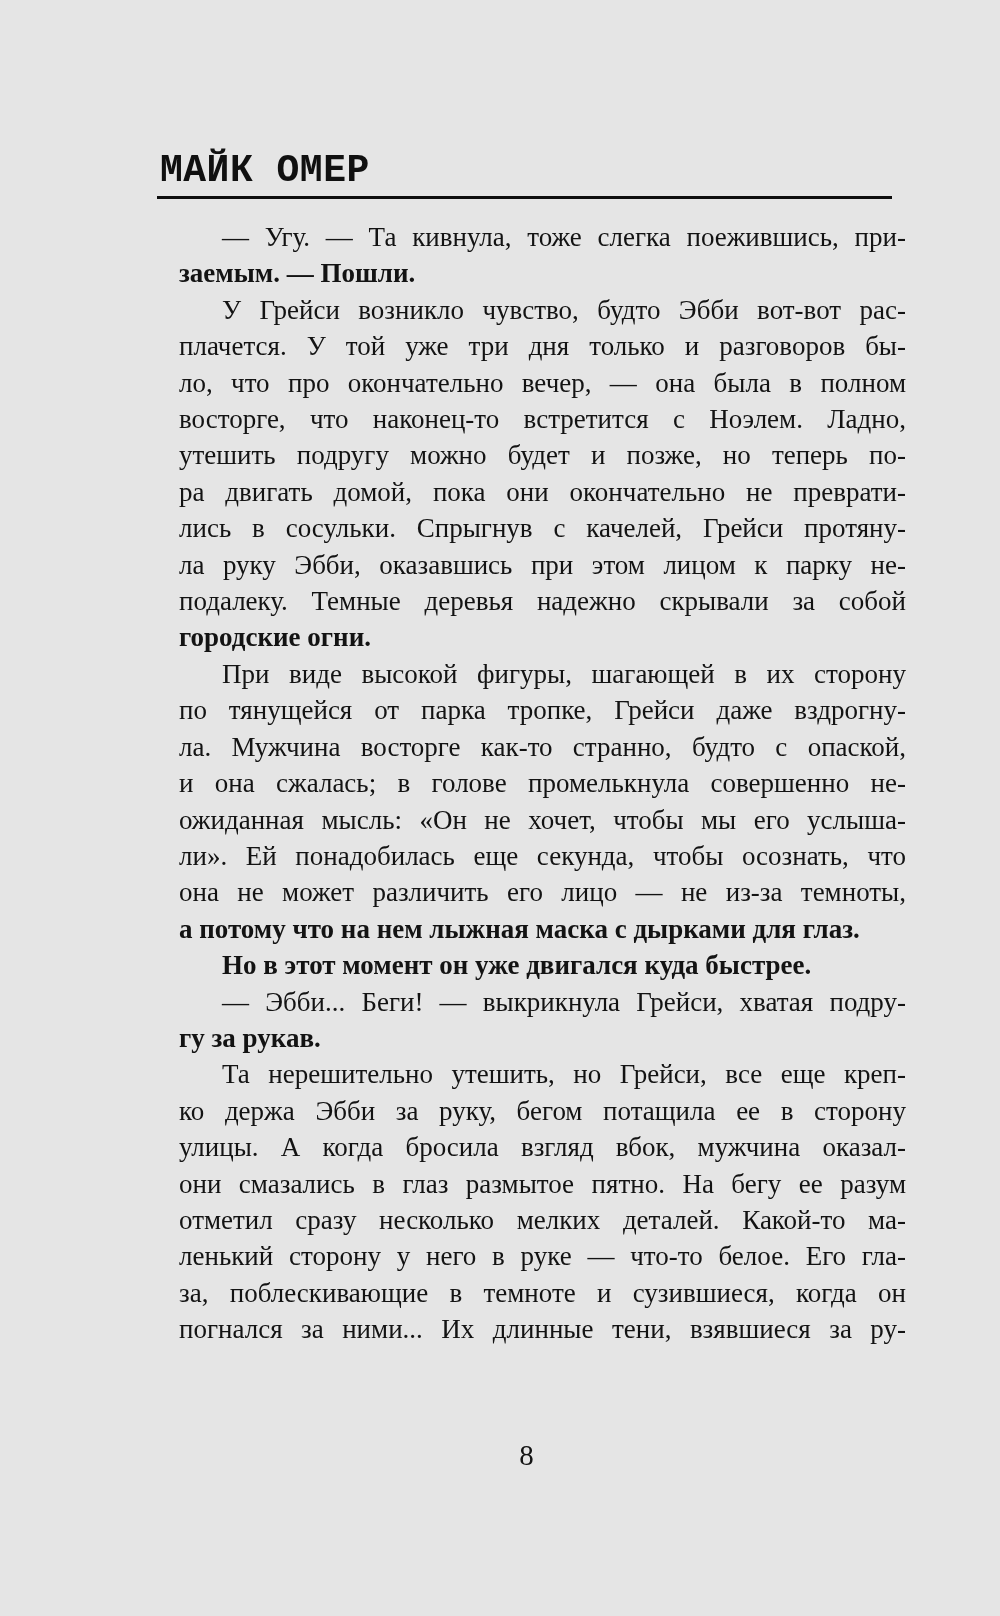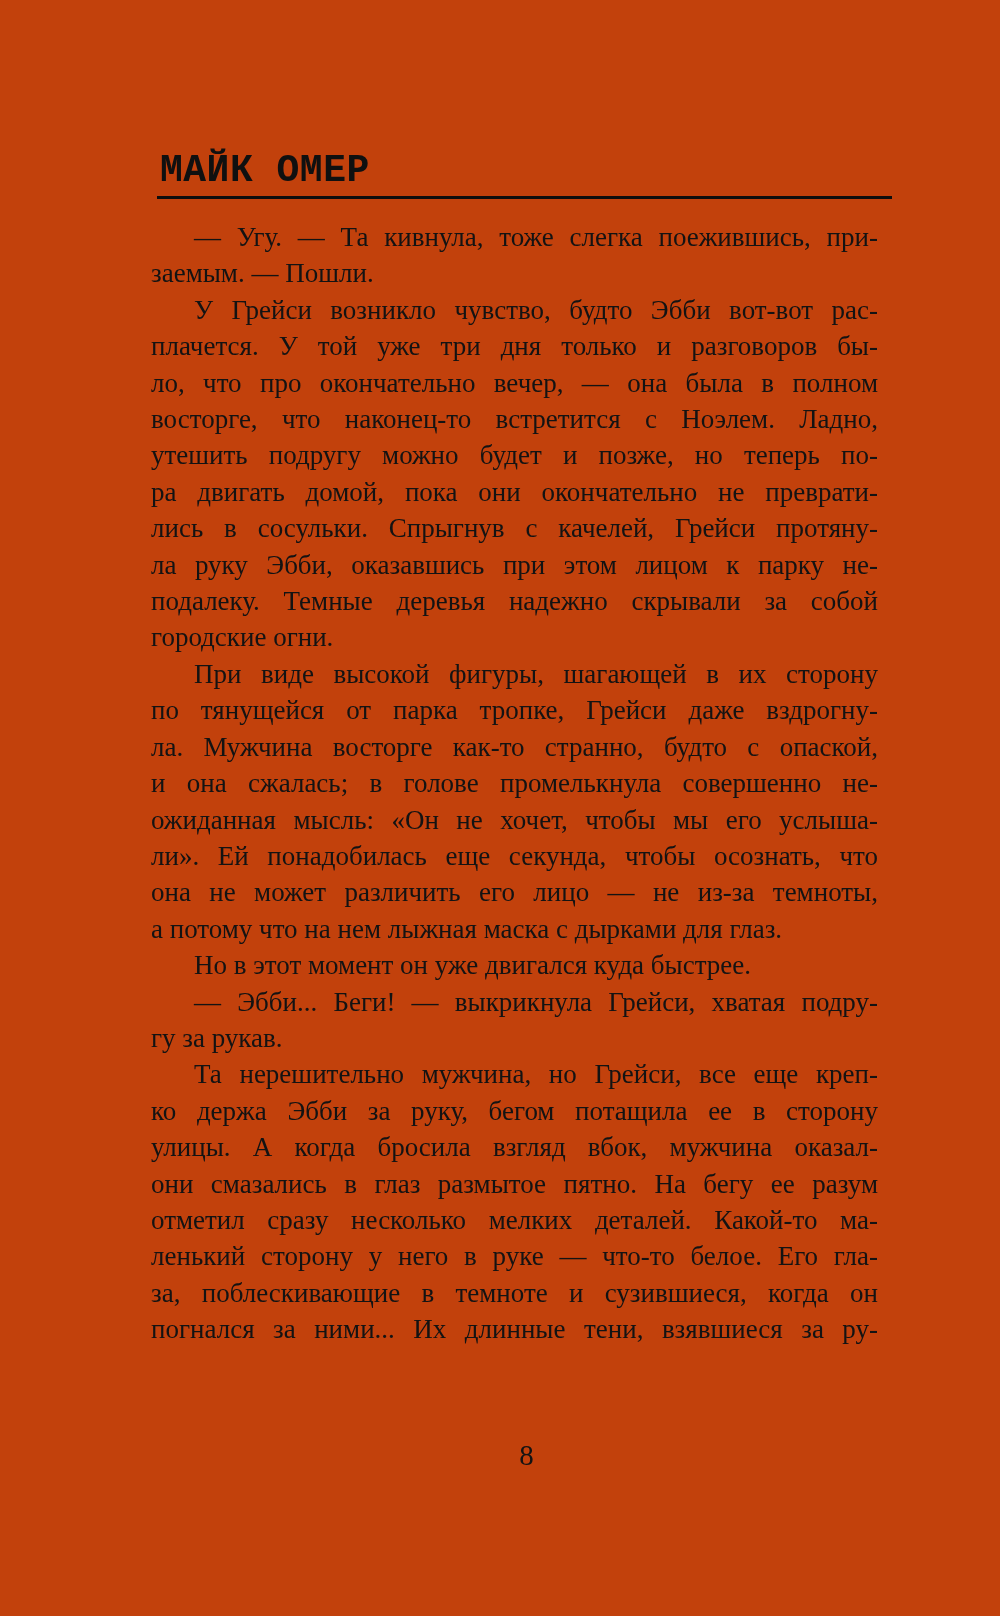--- a/index.html
+++ b/index.html
@@ -4,21 +4,21 @@
 <style>
   html, body {
     margin: 0;
     padding: 0;
     background: #ffffff;
   }
   .page {
     position: relative;
     width: 1000px;
     height: 1616px;
-    background: #c2410c;
+    background: #e5e5e5;
     color: #131313;
     overflow: hidden;
   }
   .running-head {
     position: absolute;
     left: 160px;
     top: 152px;
     width: 732px;
   }
   .running-head .author {
@@ -33,35 +33,36 @@
   .header-rule {
     position: absolute;
     left: 157px;
     top: 196px;
     width: 735px;
     height: 3px;
     background: #0e0e0e;
   }
   .body-text {
     position: absolute;
-    left: 151px;
+    left: 179px;
     top: 219px;
     width: 727px;
     font-family: "Liberation Serif", serif;
     font-size: 27px;
     line-height: 36.4px;
     color: #131313;
   }
   .line {
     text-align: justify;
     text-align-last: justify;
     white-space: normal;
   }
   .line.end {
     text-align-last: left;
+    font-weight: bold;
   }
   .line.first {
     text-indent: 43px;
   }
   .page-number {
     position: absolute;
     left: 163px;
     top: 1438px;
     width: 727px;
     text-align: center;
@@ -110,21 +111,21 @@
         <div class="line end">а потому что на нем лыжная маска с дырками для глаз.</div>
       </div>
       <div class="para">
         <div class="line first end">Но в этот момент он уже двигался куда быстрее.</div>
       </div>
       <div class="para">
         <div class="line first">— Эбби... Беги! — выкрикнула Грейси, хватая подру-</div>
         <div class="line end">гу за рукав.</div>
       </div>
       <div class="para">
-        <div class="line first">Та нерешительно мужчина, но Грейси, все еще креп-</div>
+        <div class="line first">Та нерешительно утешить, но Грейси, все еще креп-</div>
         <div class="line">ко держа Эбби за руку, бегом потащила ее в сторону</div>
         <div class="line">улицы. А когда бросила взгляд вбок, мужчина оказал-</div>
         <div class="line">они смазались в глаз размытое пятно. На бегу ее разум</div>
         <div class="line">отметил сразу несколько мелких деталей. Какой-то ма-</div>
         <div class="line">ленький сторону у него в руке — что-то белое. Его гла-</div>
         <div class="line">за, поблескивающие в темноте и сузившиеся, когда он</div>
         <div class="line">погнался за ними... Их длинные тени, взявшиеся за ру-</div>
       </div>
     </main>
 

